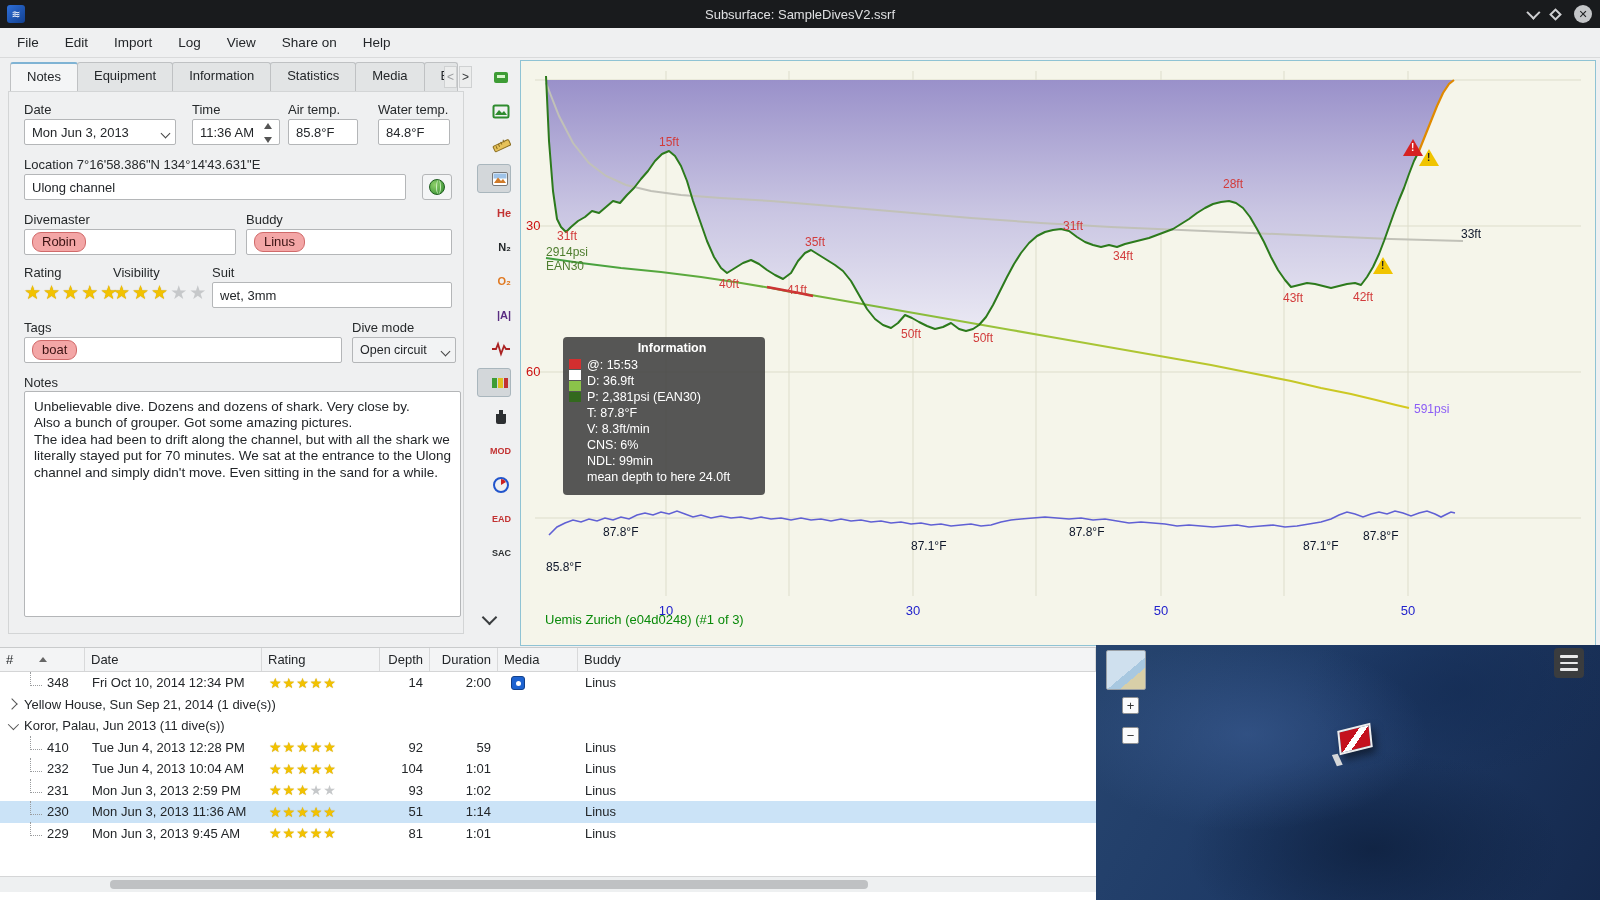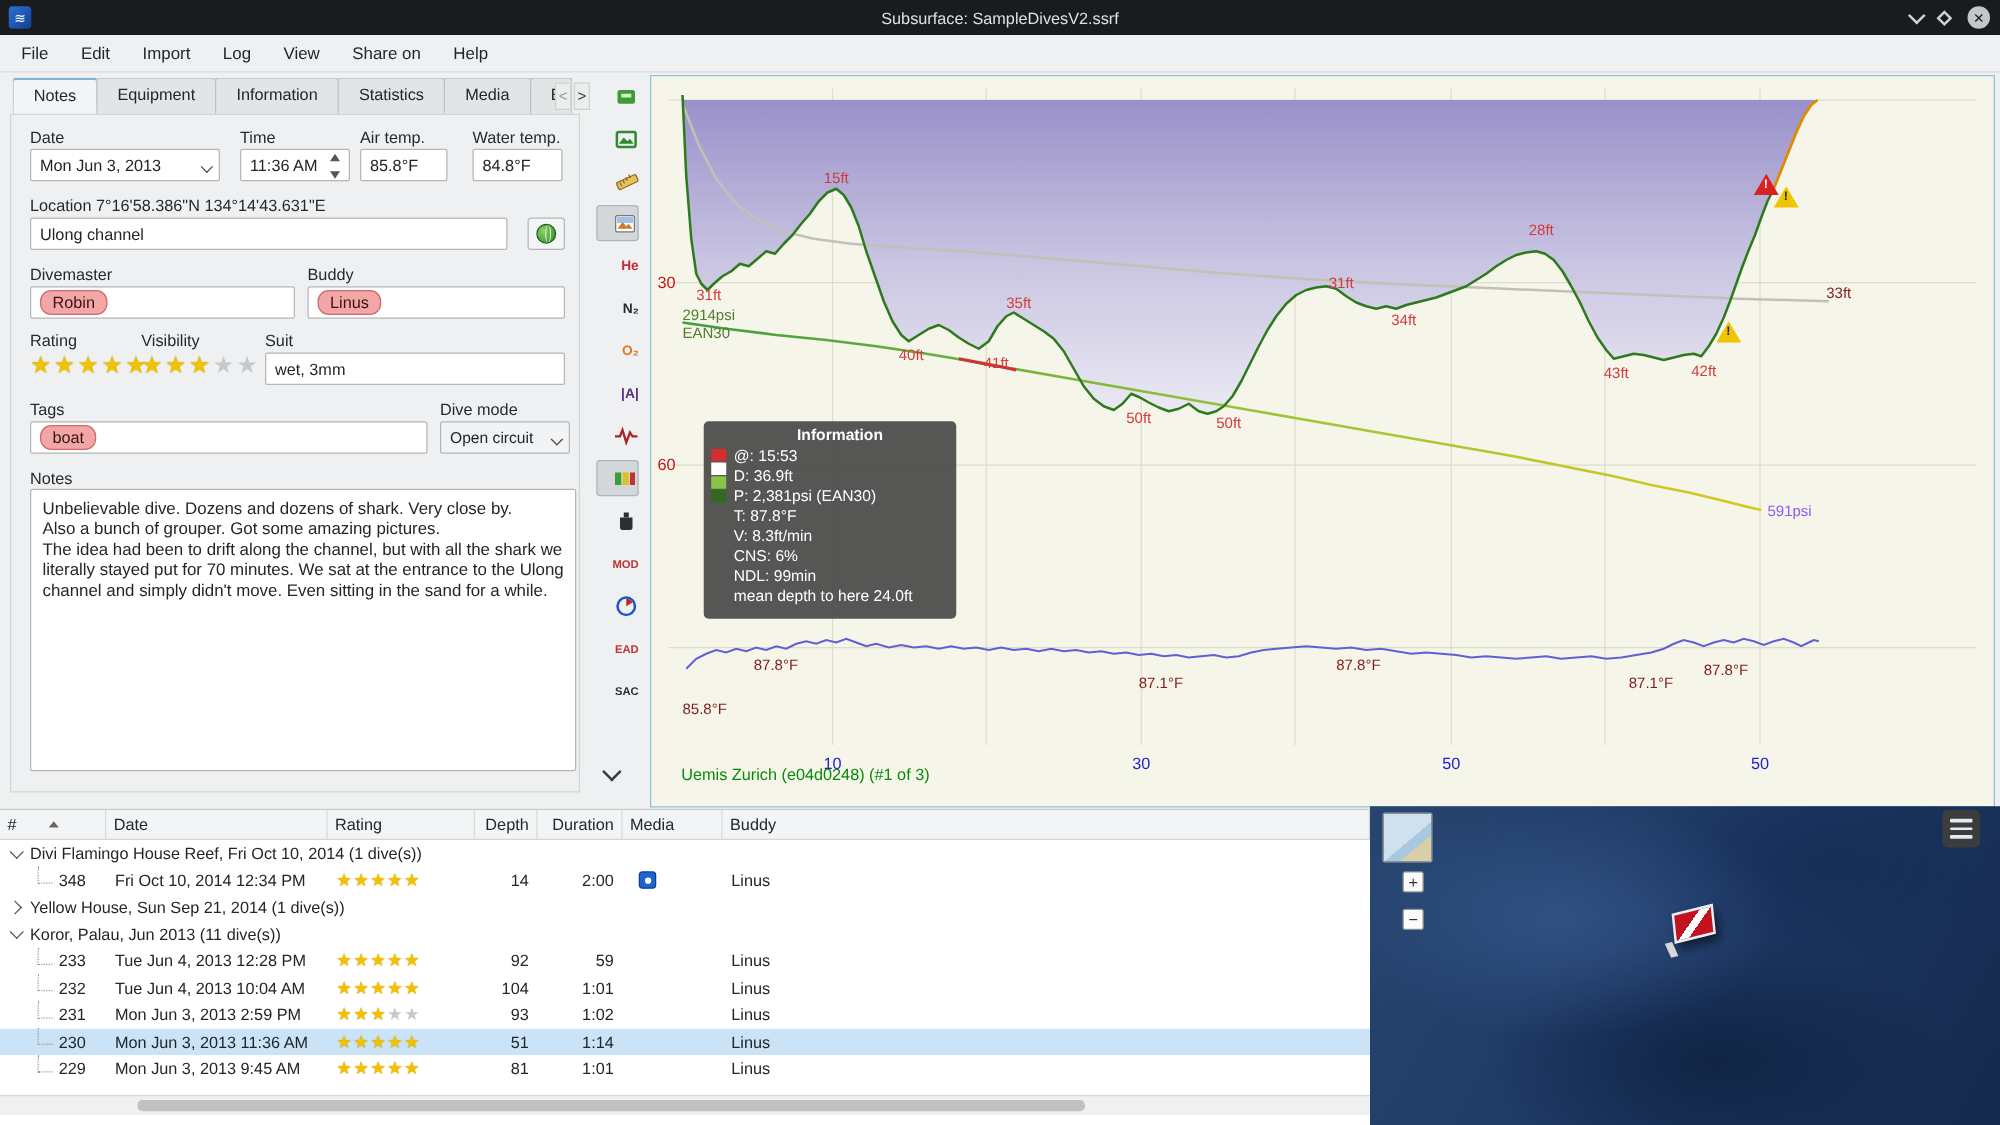--- a/index.html
+++ b/index.html
@@ -52,21 +52,21 @@
   .ptoolbar { position:absolute; left:470px; top:62px; width:48px; height:548px; display:flex; flex-direction:column; align-items:center; gap:5px; }
   .tbtn { width:34px; height:29px; display:flex; align-items:center; justify-content:flex-end; border-radius:3px; flex:none; }
   .tbtn.pressed { background:#d3d7da; border:1px solid #a9b6bd; }
   .ticon-txt { font-weight:bold; font-size:11px; }
   .collapse-chev { position:absolute; left:484px; top:612px; width:11px; height:11px; border-right:2px solid #3a3d3f; border-bottom:2px solid #3a3d3f; transform:rotate(45deg); }
 
   
   .chart { position:absolute; left:520px; top:60px; width:1076px; height:586px; background:#f5f5ea; border:1px solid #8fc3d4; }
   .chart svg { position:absolute; left:0; top:0; }
   .clabel { position:absolute; font-size:12px; white-space:nowrap; }
-  .red { color:#d23b3b; } .blue { color:#7f1d1d; } .olive { color:#8b5cf6; } .dgreen { color:#4e7d2e; }
+  .red { color:#d23b3b; } .blue { color:#0f172a; } .olive { color:#8b5cf6; } .dgreen { color:#4e7d2e; }
   .ytick { position:absolute; font-size:13px; color:#cc1111; }
   .xtick { position:absolute; font-size:13px; color:#2222cc; width:24px; text-align:center; }
   .computer-lbl { position:absolute; left:24px; top:551px; color:#0a8a0a; font-size:13px; }
   .infobox { position:absolute; left:42px; top:276px; width:202px; height:158px; background:rgba(64,64,64,0.88); border-radius:4px; color:#fff; font-size:12.5px; padding:3px 8px 4px 24px; line-height:1.28; }
   .infobox .ib-title { text-align:center; font-weight:bold; margin-bottom:1px; }
   .legend { position:absolute; left:6px; top:22px; width:12px; }
   .legend div { width:12px; height:10px; margin-bottom:1px; }
   .warn { position:absolute; width:0; height:0; border-left:10px solid transparent; border-right:10px solid transparent; }
   .warn.yellow { border-bottom:17px solid #f0c400; }
   .warn.redw { border-bottom:17px solid #d62222; }
@@ -416,24 +416,20 @@
         </div>
       <div class="c-media">
           <span>Media</span>
         </div>
       <div class="c-buddy">
           <span>Buddy</span>
         </div>
     </div>
 
     <div class="row">
-      <span class="exp open"></span>
-      <span>Divi Flamingo House Reef, Fri Oct 10, 2014 (1 dive(s))</span>
-    </div>
-    <div class="row">
       <div class="c1">
           <span class="branch"></span>
           <span class="dnum">348</span>
         </div>
       <div class="c-date">Fri Oct 10, 2014 12:34 PM</div>
       <div class="c-rating">
           <span class="lstars"><span class="stf">★</span><span class="stf">★</span><span class="stf">★</span><span class="stf">★</span><span class="stf">★</span></span>
         </div>
       <div class="c-depth">14</div>
       <div class="c-dur">2:00</div>
@@ -446,21 +442,21 @@
       <span class="exp closed"></span>
       <span>Yellow House, Sun Sep 21, 2014 (1 dive(s))</span>
     </div>
     <div class="row">
       <span class="exp open"></span>
       <span>Koror, Palau, Jun 2013 (11 dive(s))</span>
     </div>
     <div class="row">
       <div class="c1">
           <span class="branch"></span>
-          <span class="dnum">233</span>
+          <span class="dnum">410</span>
         </div>
       <div class="c-date">Tue Jun 4, 2013 12:28 PM</div>
       <div class="c-rating">
           <span class="lstars"><span class="stf">★</span><span class="stf">★</span><span class="stf">★</span><span class="stf">★</span><span class="stf">★</span></span>
         </div>
       <div class="c-depth">92</div>
       <div class="c-dur">59</div>
       <div class="c-media"></div>
       <div class="c-buddy">Linus</div>
     </div>

